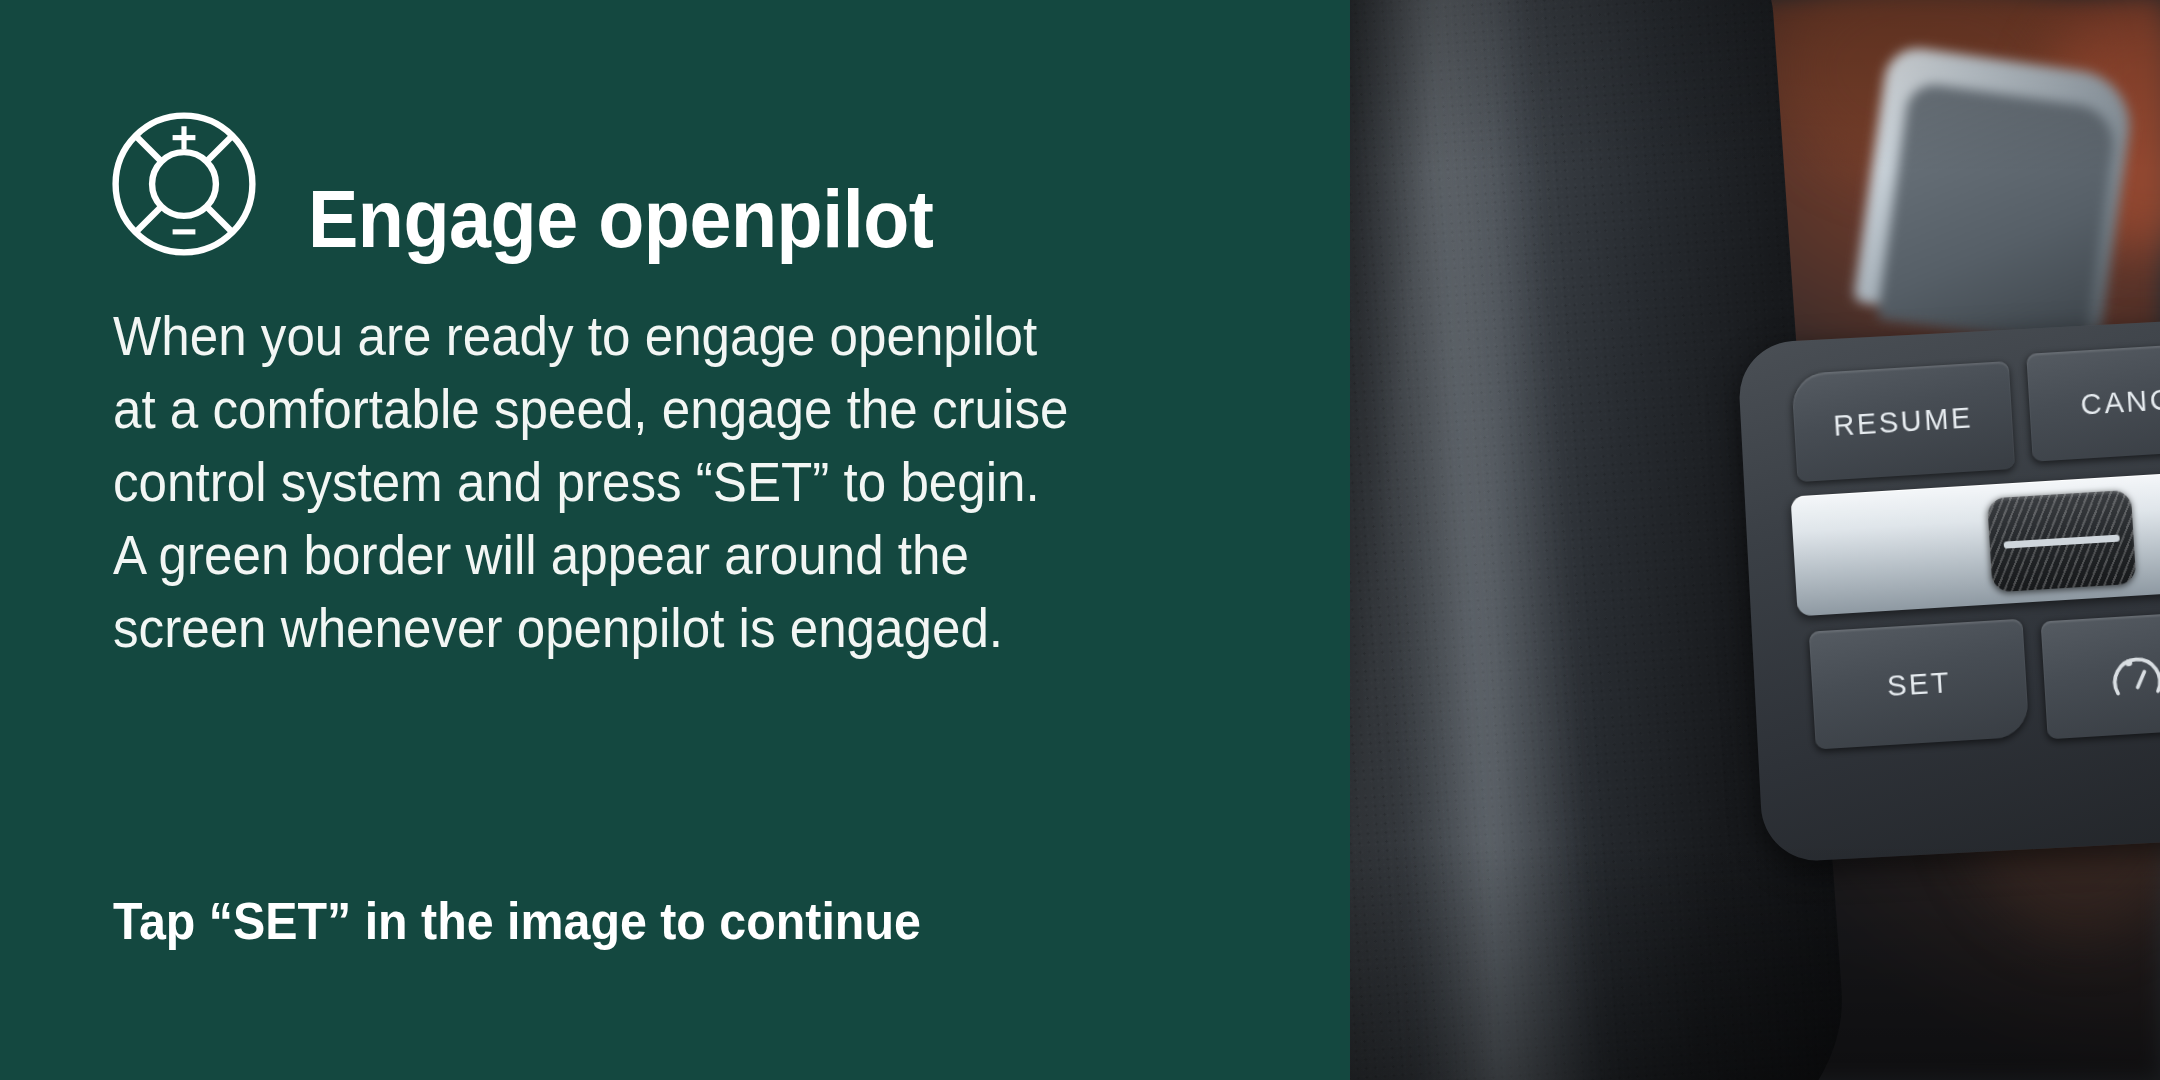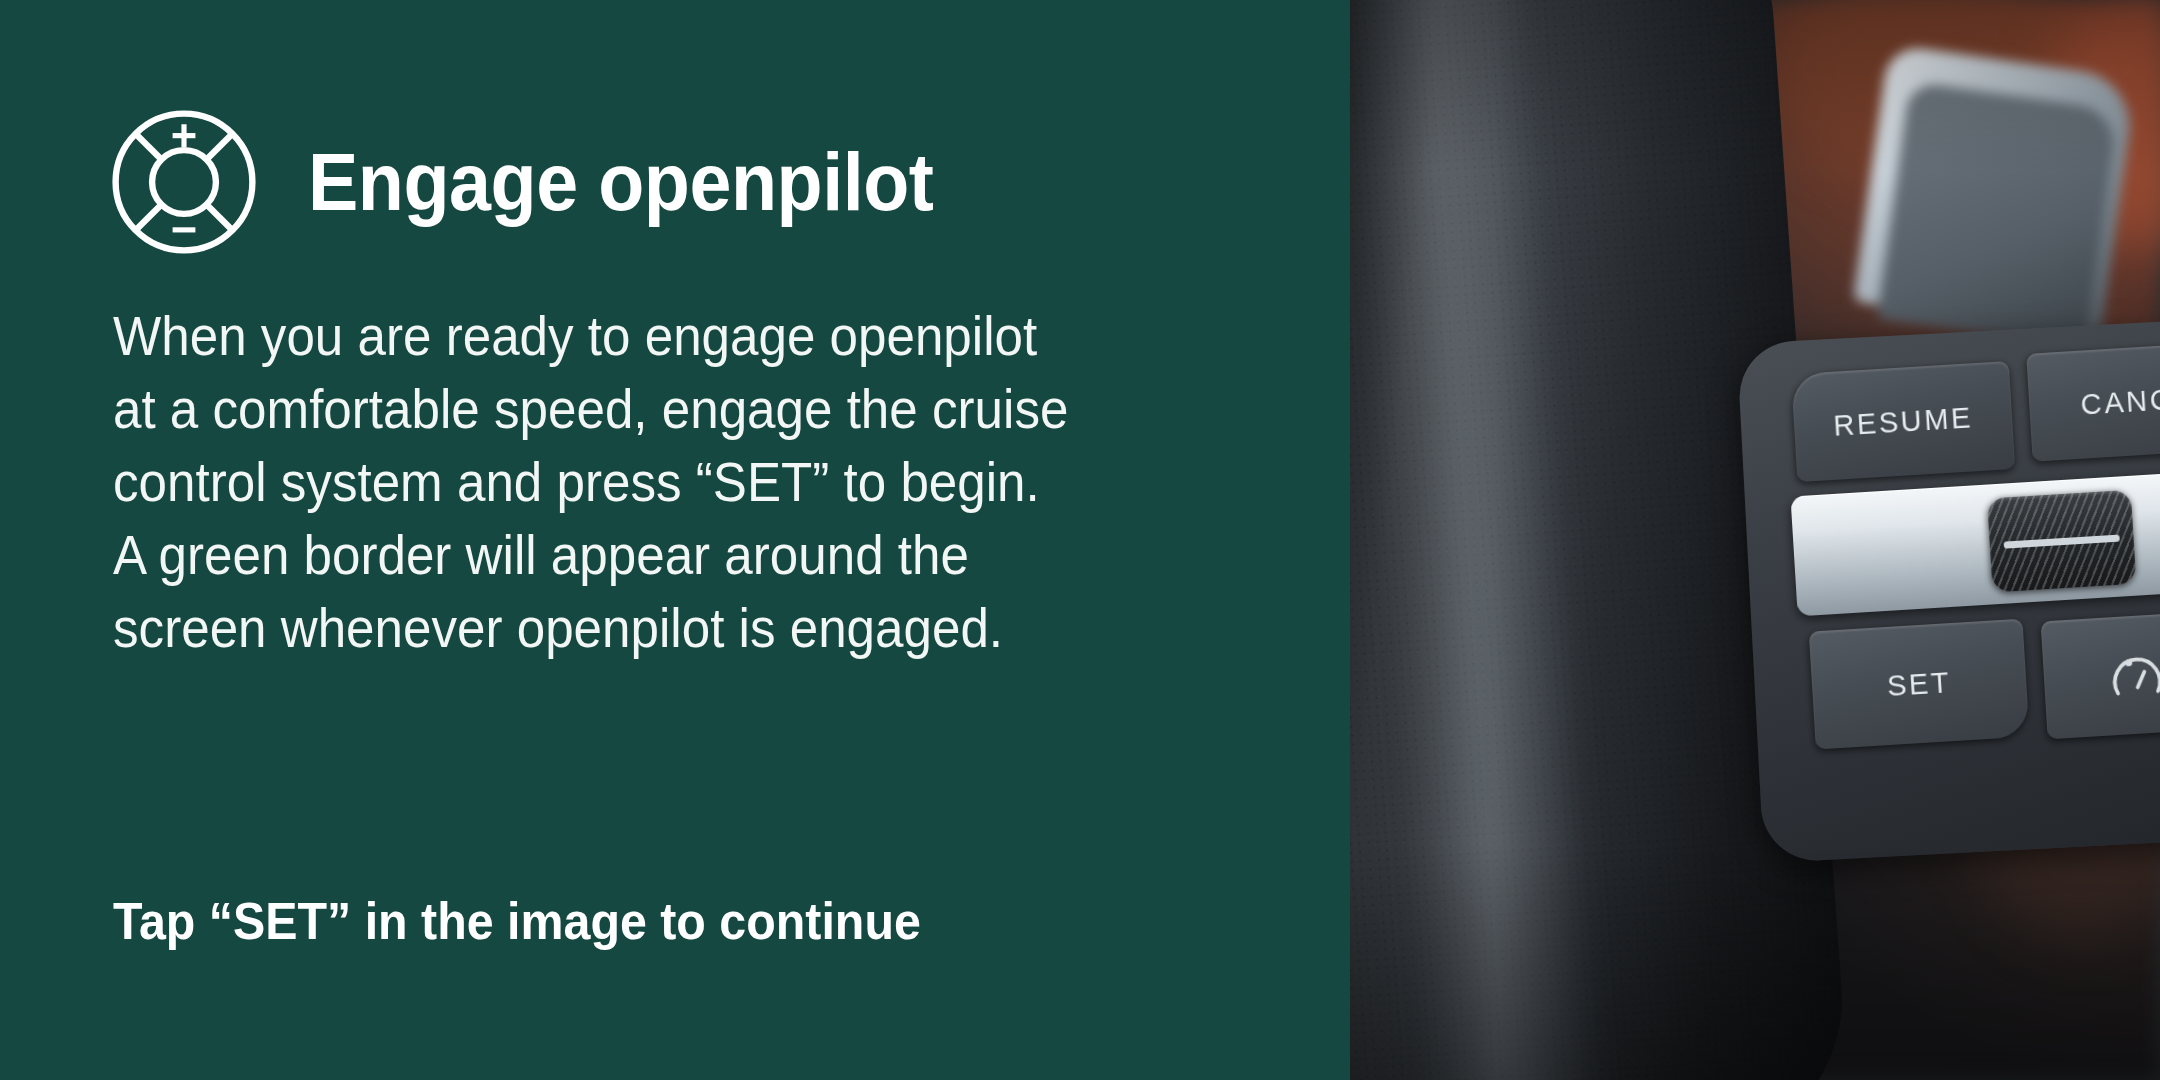--- a/index.html
+++ b/index.html
@@ -24,21 +24,21 @@
     height: 1080px;
     background: #144840;
     box-sizing: border-box;
   }
 
   #header-row {
     position: absolute;
     left: 108px;
     top: 104px;
     display: flex;
-    align-items: center;
+    align-items: flex-end;
     height: 156px;
   }
 
   #cruise-icon {
     width: 152px;
     height: 152px;
     flex: 0 0 152px;
     display: block;
   }
 

